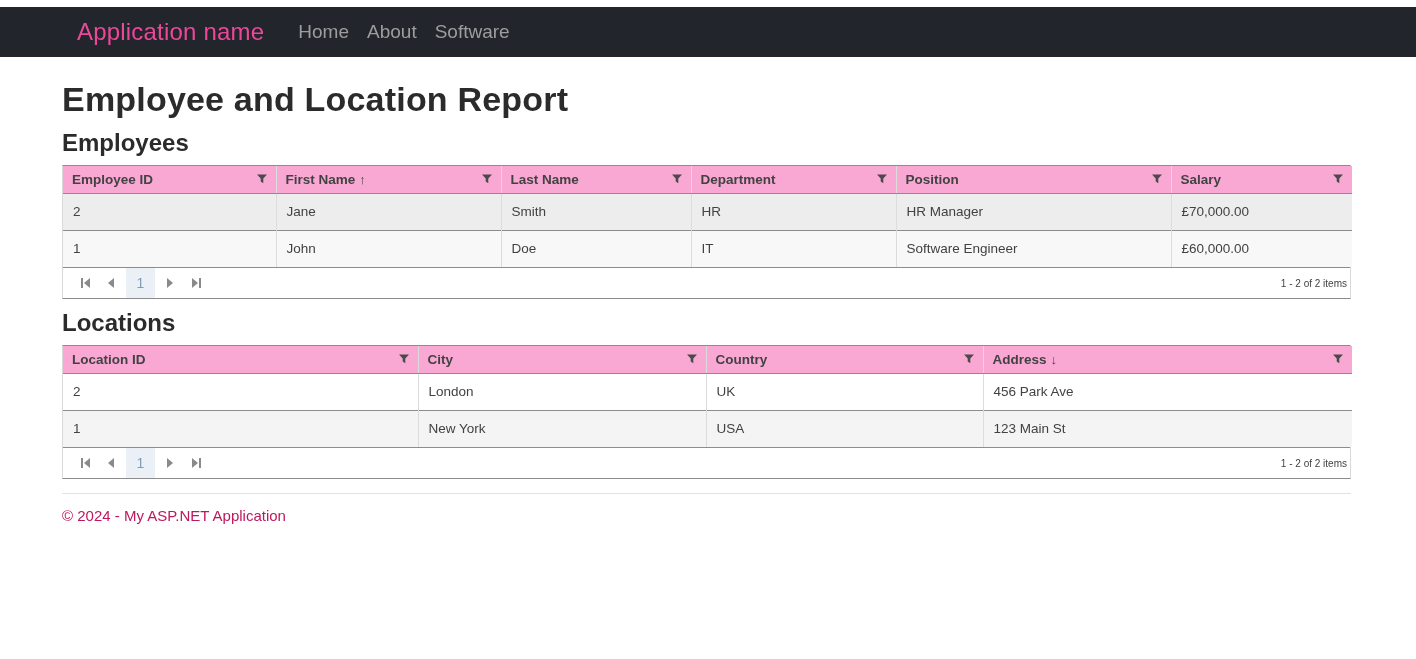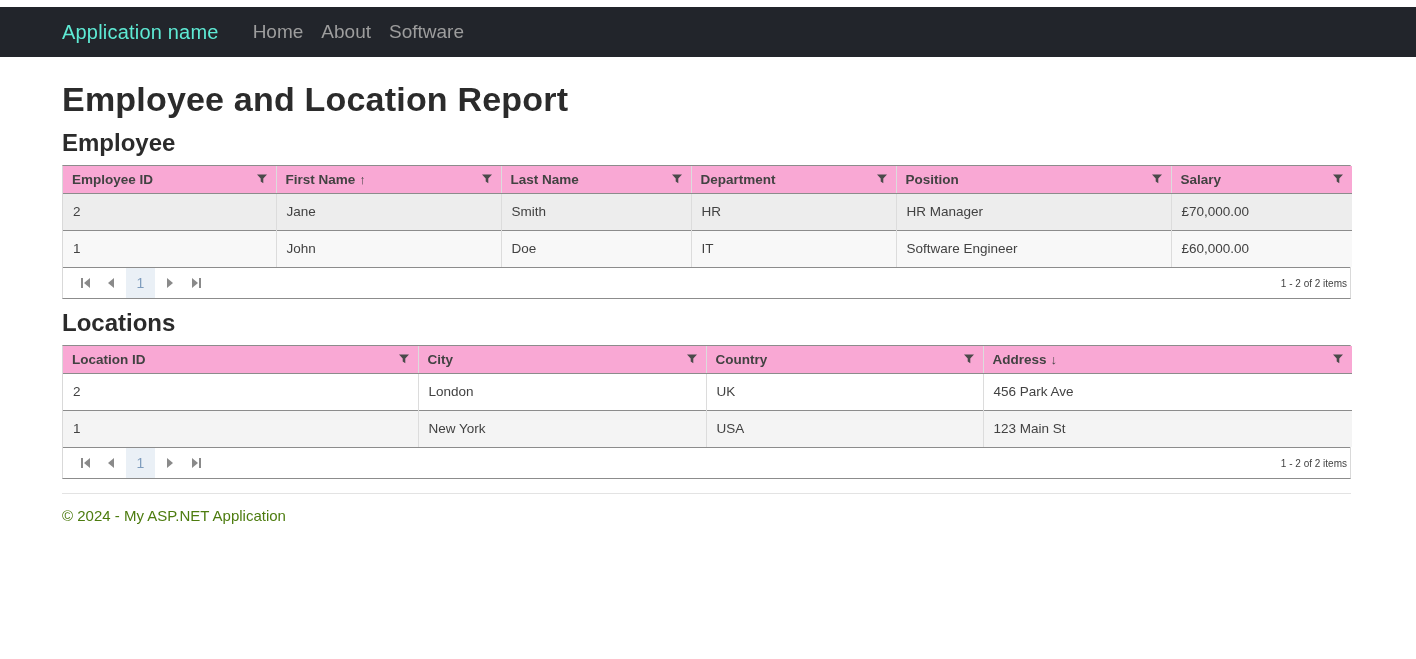--- a/index.html
+++ b/index.html
@@ -10,22 +10,22 @@
     color: #424242;
   }
   
   .top-strip { height: 7px; background: #ffffff; }
   .navbar {
     height: 50px; background: #22252b;
     display: flex; align-items: center;
     padding-left: 62px;
   }
   .navbar-brand {
-    color: #5eead4; font-size: 20px; letter-spacing: .2px;
-    text-decoration: none; cursor: pointer;
+    color: #ec4899; font-size: 24px; letter-spacing: .2px;
+    text-decoration: none; cursor: pointer; margin-left: 15px;
   }
   .navbar-links { display: flex; margin-left: 25px; }
   .nav-link {
     color: #9d9d9d; font-size: 19px; text-decoration: none;
     padding: 0 9px; cursor: pointer;
   }
   
   .container { width: 1289px; margin-left: 62px; }
   .page-title {
     margin-top: 23px; font-size: 34px; font-weight: 600; color: #2b2b2b;
@@ -92,41 +92,41 @@
     align-items: center; justify-content: center;
     background: #eaf0f6; color: #7f9dbe; font-size: 14px; cursor: default;
     margin: 0 2px;
   }
   .pg-info {
     margin-left: auto; font-size: 10px; color: #424242; padding-right: 3px;
     white-space: nowrap;
   }
   
   .footer-rule { border: none; border-top: 1px solid #e3e3e3; margin-top: 14px; }
-  .footer-text { margin-top: 13px; font-size: 15px; color: #4d7c0f; }
+  .footer-text { margin-top: 13px; font-size: 15px; color: #be185d; }
 </style>
 </head>
 <body>
 
 <div class="top-strip"></div>
 
 <nav class="navbar">
   <a class="navbar-brand">Application name</a>
   <div class="navbar-links">
     <a class="nav-link">Home</a>
     <a class="nav-link">About</a>
     <a class="nav-link">Software</a>
   </div>
 </nav>
 
 <main class="container">
 
   <h2 class="page-title">Employee and Location Report</h2>
 
-  <h3 class="section-heading">Employee</h3>
+  <h3 class="section-heading">Employees</h3>
 
   <div class="grid">
     <table>
       <colgroup>
           <col class="e0">
           <col class="e1">
           <col class="e2">
           <col class="e3">
           <col class="e4">
           <col class="e5">

